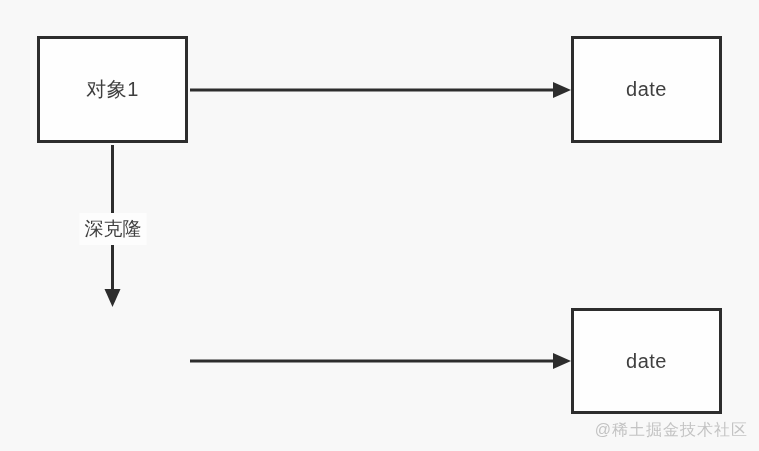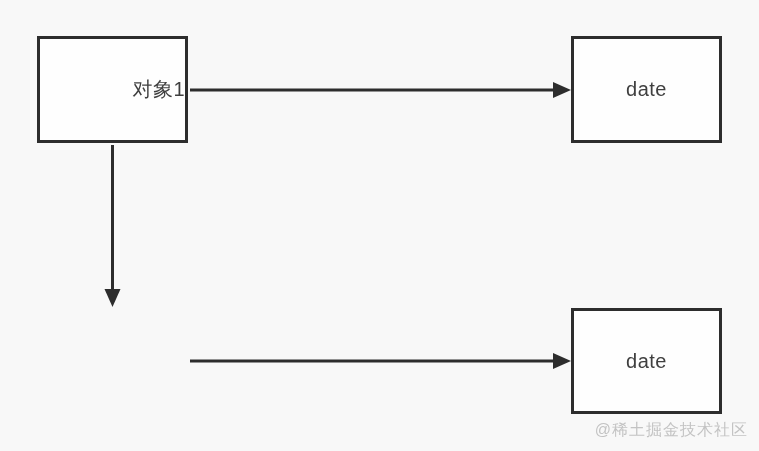--- a/index.html
+++ b/index.html
@@ -22,21 +22,21 @@
     height: 107px;
     background: #fefefe;
     border: 3px solid #2d2d2d;
     display: flex;
     align-items: center;
     justify-content: center;
     font-size: 20px;
     color: #3f3f3f;
     letter-spacing: 0.5px;
   }
-  .node-obj1  { left: 37px;  top: 36px; justify-content: flex-end;  }
+  .node-obj1  { left: 37px;  top: 36px;  }
   .node-date1 { left: 571px; top: 36px;  }
   .node-obj2  { left: 37px;  top: 307px; height: 106px; }
   .node-date2 { left: 571px; top: 308px; height: 106px; }
   .edges-svg {
     position: absolute;
     left: 0;
     top: 0;
     width: 759px;
     height: 451px;
   }
@@ -90,16 +90,17 @@
 
   <div class="node node-date1">
     <span>date</span>
   </div>
 
 
   <div class="node node-date2">
     <span>date</span>
   </div>
 
+  <div class="edge-label">深克隆</div>
 
   <div class="watermark">@稀土掘金技术社区</div>
 
 </div>
 
 </body></html>

